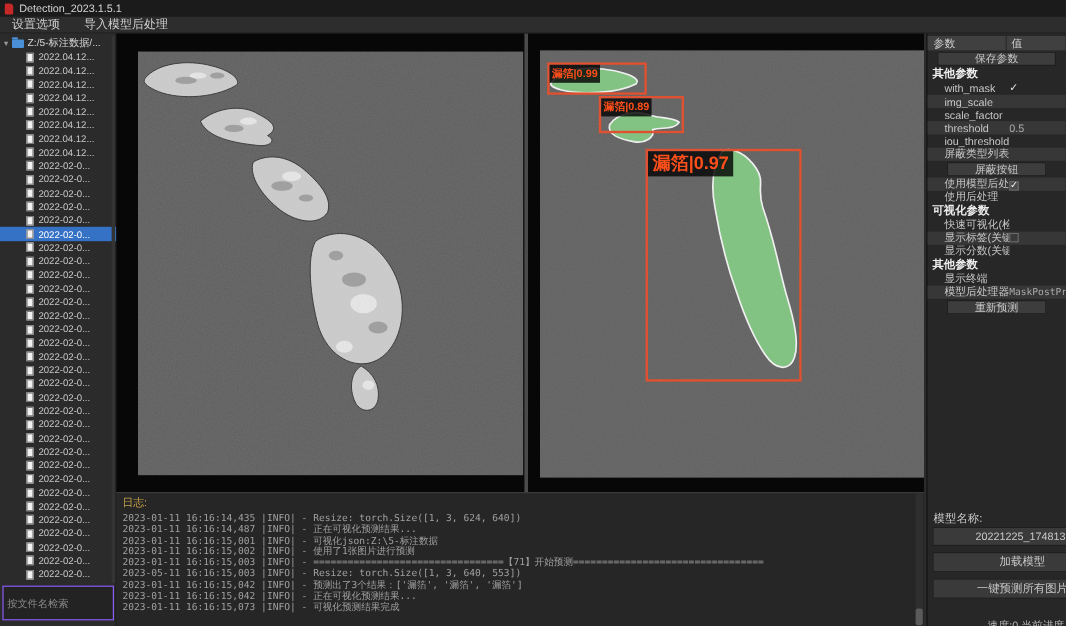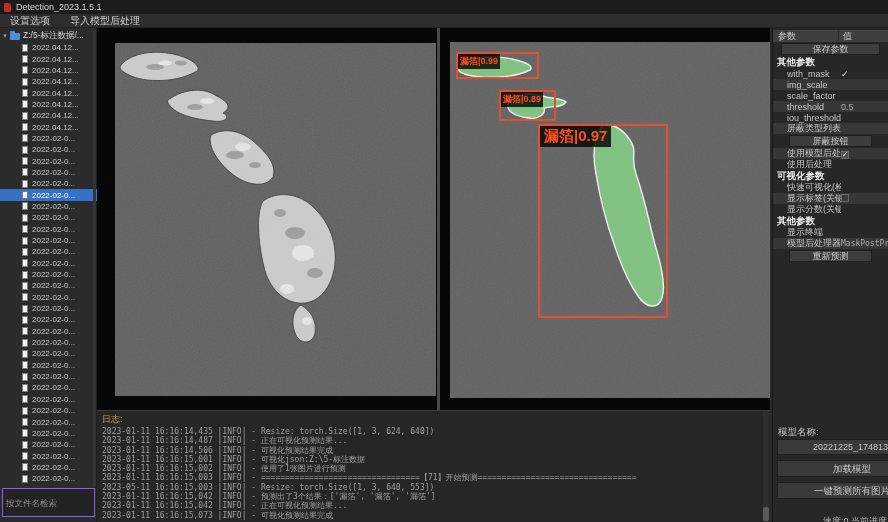--- a/index.html
+++ b/index.html
@@ -324,35 +324,34 @@
       <g fill="#85cc85" fill-opacity="0.9" stroke="#efefef" stroke-width="1.4">
         <path d="M10,26 C20,14 44,13 62,17 C76,20 84,24 80,28 C64,36 34,37 18,33 C11,31 7,29 10,26 Z"></path>
         <path d="M58,62 C64,52 80,50 92,54 C102,57 112,56 116,60 C112,66 102,64 94,66 C96,72 88,78 78,76 C66,74 56,70 58,62 Z"></path>
         <path d="M152,84 C144,96 142,112 146,132 C150,156 156,180 164,202 C170,220 178,240 188,254 C196,266 208,268 212,256 C216,244 212,226 206,206 C200,186 196,160 186,132 C180,114 188,110 180,98 C172,86 160,80 152,84 Z"></path>
       </g>
     </svg>
 
     <div class="det-box" style="left:6px; top:10px; width:83px; height:27px;">
       <div class="det-label small">漏箔|0.99</div>
     </div>
-    <div class="det-box" style="left:49px; top:48px; width:57px; height:31px;">
+    <div class="det-box" style="left:49px; top:38px; width:71px; height:31px;">
       <div class="det-label small">漏箔|0.89</div>
     </div>
     <div class="det-box" style="left:88px; top:82px; width:130px; height:194px;">
       <div class="det-label big">漏箔|0.97</div>
     </div>
   </div>
 </div>
 
 <div id="log-panel">
   <div id="log-title">日志:</div>
   <div id="log-lines">
       <div class="log-line">2023-01-11 16:16:14,435 |INFO| - Resize: torch.Size([1, 3, 624, 640])</div>
       <div class="log-line">2023-01-11 16:16:14,487 |INFO| - 正在可视化预测结果...</div>
-      <div class="log-line">2023-01-11 16:16:14,506 |INFO| - 可视化预测结果完成</div>
       <div class="log-line">2023-01-11 16:16:15,001 |INFO| - 可视化json:Z:\5-标注数据</div>
       <div class="log-line">2023-01-11 16:16:15,002 |INFO| - 使用了1张图片进行预测</div>
       <div class="log-line">2023-01-11 16:16:15,003 |INFO| - =================================【71】开始预测=================================</div>
       <div class="log-line">2023-05-11 16:16:15,003 |INFO| - Resize: torch.Size([1, 3, 640, 553])</div>
       <div class="log-line">2023-01-11 16:16:15,042 |INFO| - 预测出了3个结果：['漏箔', '漏箔', '漏箔']</div>
       <div class="log-line">2023-01-11 16:16:15,042 |INFO| - 正在可视化预测结果...</div>
       <div class="log-line">2023-01-11 16:16:15,073 |INFO| - 可视化预测结果完成</div>
     </div>
   <div id="log-scroll">
     <div id="log-thumb"></div>

